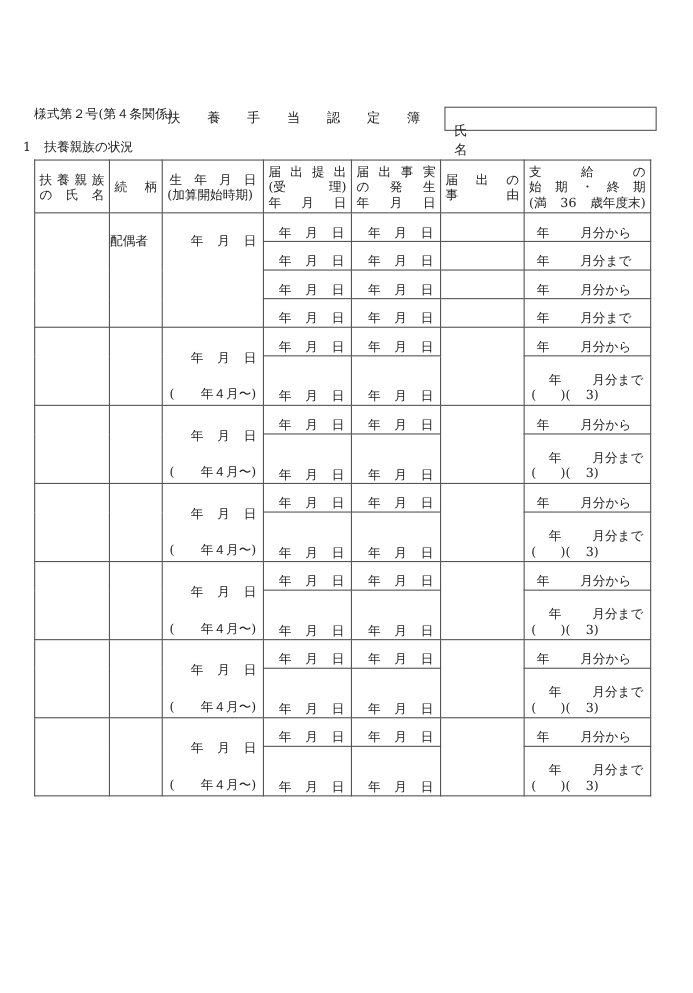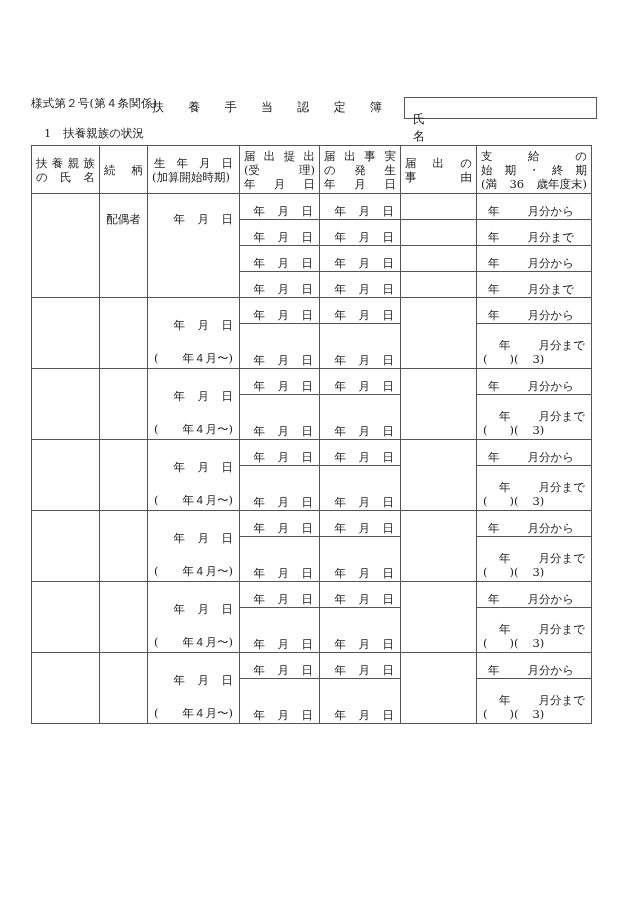--- a/index.html
+++ b/index.html
@@ -4,42 +4,42 @@
 <style>
   html, body { margin:0; padding:0; background:#ffffff; }
   body { width:630px; height:903px; position:relative; overflow:hidden;
          font-family:"DejaVu Serif", "Liberation Serif", serif; color:#222; }
   .abs { position:absolute; }
   .form-no { left:31px; top:96px; font-size:11.5px; letter-spacing:0.2px; }
   .title { left:152px; top:99px; font-size:12px; display:flex; width:230px; justify-content:space-between; }
   .name-box { left:404px; top:97px; width:193px; height:22px; border:1px solid #555; display:flex; box-sizing:border-box; }
   .name-box .lbl { width:48px; border-right:4px solid #8b5cf6; font-size:12px; display:flex; align-items:center; justify-content:center; letter-spacing:10px; padding-left:8px; box-sizing:border-box;margin-top:30px; }
   .name-box .val { flex:1; }
-  .section { left:44px; top:126px; font-size:11.5px; }
+  .section { left:21px; top:126px; font-size:11.5px; }
   .section .num { margin-right:12px; }
 
   table.main { position:absolute; left:31px; top:145px; border-collapse:collapse; table-layout:fixed; font-size:11.5px; }
   table.main td, table.main th { border:1px solid #555; padding:0; font-weight:normal; vertical-align:middle; }
   table.main th { height:45px; line-height:14px; }
   .c1{width:68px}.c2{width:48px}.c3{width:92px}.c4{width:80px}.c5{width:81px}.c6{width:76px}.c7{width:115px}
   .hdr { padding:1px 4px !important; text-align:left; }
   .just { display:flex; justify-content:space-between; }
   .date { display:flex; justify-content:flex-end; gap:0; padding-right:6px; }
   .date span { display:inline-block; width:24px; text-align:right; }
   .sub { height:26px; }
   .vbot { vertical-align:bottom !important; }
   .pay { text-align:center; padding-right:6px !important; }
   .pay .y { display:inline-block; margin-right:28px; }
   .payto { padding:0 6px 2px 6px !important; vertical-align:bottom !important; line-height:14px; }
   .payto .l1 { text-align:right; }
   .payto .l2 { text-align:left; }
   .birth-block { position:relative; height:70px; }
   .birth-block .bd { position:absolute; right:6px; top:20px; }
   .birth-block .ap { position:absolute; left:6px; right:6px; bottom:2px; display:flex; justify-content:space-between; }
-  .spouse-rel { vertical-align:top !important; padding-top:18px !important; text-align:center; }
+  .spouse-rel { vertical-align:top !important; padding-top:18px !important; text-align:left; }
   .spouse-birth { vertical-align:top !important; padding-top:18px !important; }
 </style>
 </head>
 <body>
 
 <div class="abs form-no">様式第２号(第４条関係)</div>
 
 <div class="abs title">
   <span>扶</span>
   <span>養</span>

